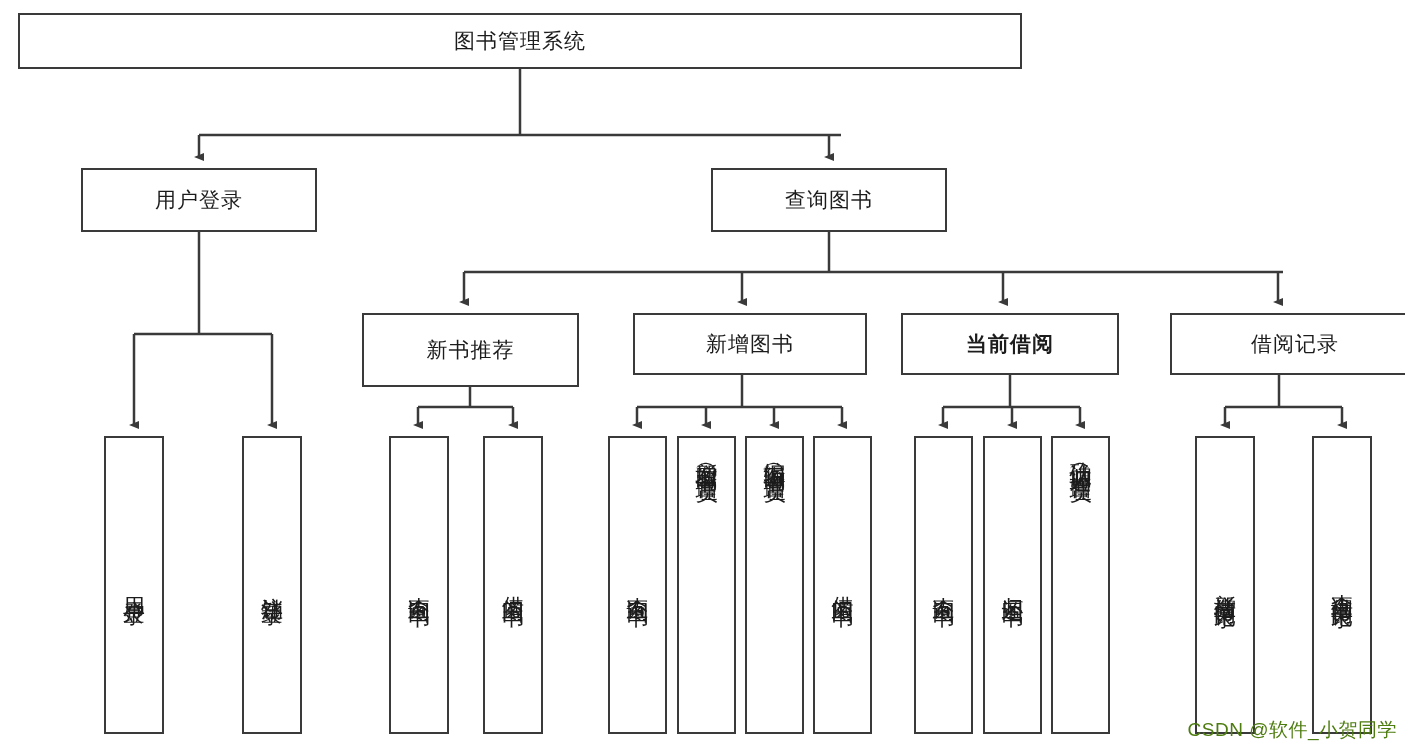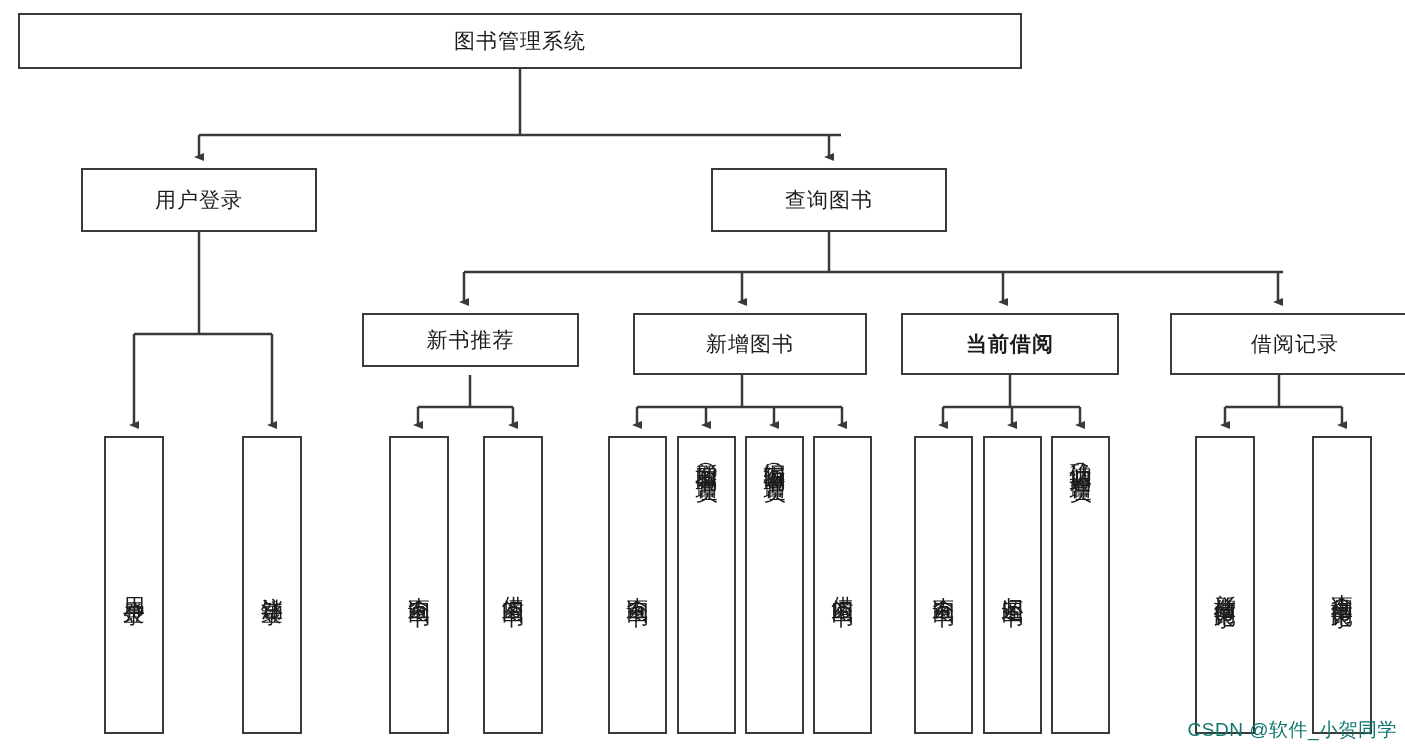--- a/index.html
+++ b/index.html
@@ -135,21 +135,21 @@
     <span class="label">图书管理系统</span>
   </div>
 
   <div class="node" style="left: 81px; top: 168px; width: 236px; height: 64px; border-color: rgb(58, 58, 58); background: rgb(255, 255, 255); color: rgb(28, 28, 28);">
     <span class="label">用户登录</span>
   </div>
   <div class="node" style="left: 711px; top: 168px; width: 236px; height: 64px; border-color: rgb(58, 58, 58); background: rgb(255, 255, 255); color: rgb(28, 28, 28);">
     <span class="label">查询图书</span>
   </div>
 
-  <div class="node" style="left: 362px; top: 313px; width: 217px; height: 54px; border-color: rgb(58, 58, 58); background: rgb(255, 255, 255); color: rgb(28, 28, 28);">
+  <div class="node" style="left: 362px; top: 313px; width: 217px; height: 74px; border-color: rgb(58, 58, 58); background: rgb(255, 255, 255); color: rgb(28, 28, 28);">
     <span class="label">新书推荐</span>
   </div>
   <div class="node" style="left: 633px; top: 313px; width: 234px; height: 62px; border-color: rgb(58, 58, 58); background: rgb(255, 255, 255); color: rgb(28, 28, 28);">
     <span class="label">新增图书</span>
   </div>
   <div class="node" style="left: 901px; top: 313px; width: 218px; height: 62px; border-color: rgb(58, 58, 58); background: rgb(255, 255, 255); color: rgb(28, 28, 28); font-weight: bold;">
     <span class="label">当前借阅</span>
   </div>
   <div class="node" style="left: 1170px; top: 313px; width: 250px; height: 62px; border-color: rgb(58, 58, 58); background: rgb(255, 255, 255); color: rgb(28, 28, 28);">
     <span class="label">借阅记录</span>
@@ -188,14 +188,14 @@
   <div class="node vertical" style="left: 1051px; top: 436px; width: 59px; height: 298px; border-color: rgb(58, 58, 58); background: rgb(255, 255, 255); color: rgb(28, 28, 28);">
     <span class="label">确认归还（管理员）</span>
   </div>
   <div class="node vertical centered" style="left: 1195px; top: 436px; width: 60px; height: 298px; border-color: rgb(58, 58, 58); background: rgb(255, 255, 255); color: rgb(28, 28, 28);">
     <span class="label">新增借阅记录</span>
   </div>
   <div class="node vertical centered" style="left: 1312px; top: 436px; width: 60px; height: 298px; border-color: rgb(58, 58, 58); background: rgb(255, 255, 255); color: rgb(28, 28, 28);">
     <span class="label">查询借阅记录</span>
   </div>
 
-  <div id="watermark" style="color: #0f766e;">CSDN @软件_小贺同学</div>
+  <div id="watermark" style="color: #4d7c0f;">CSDN @软件_小贺同学</div>
 </div>
 
 </body></html>

